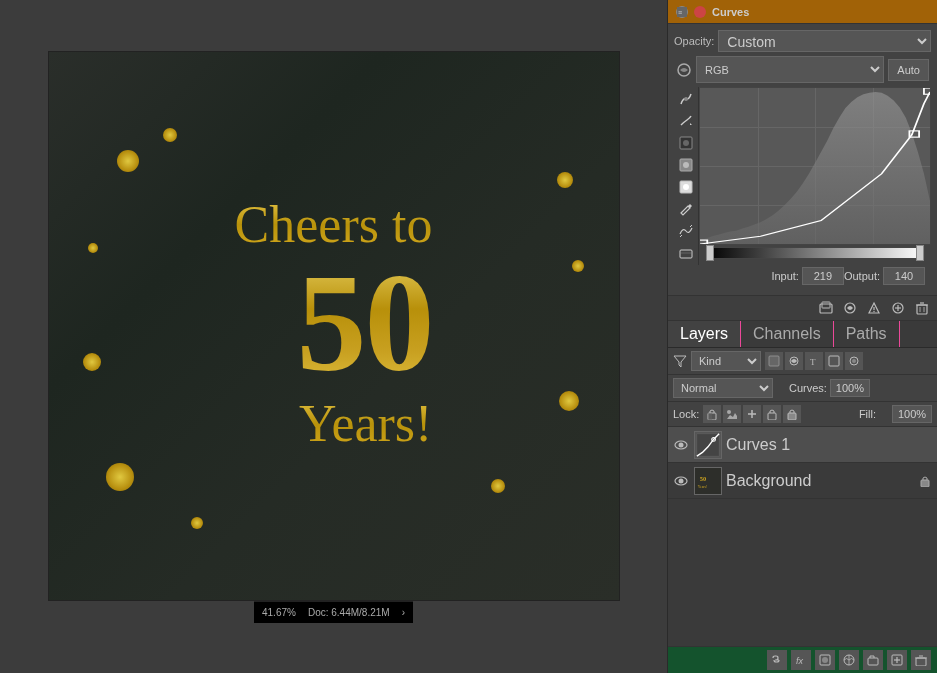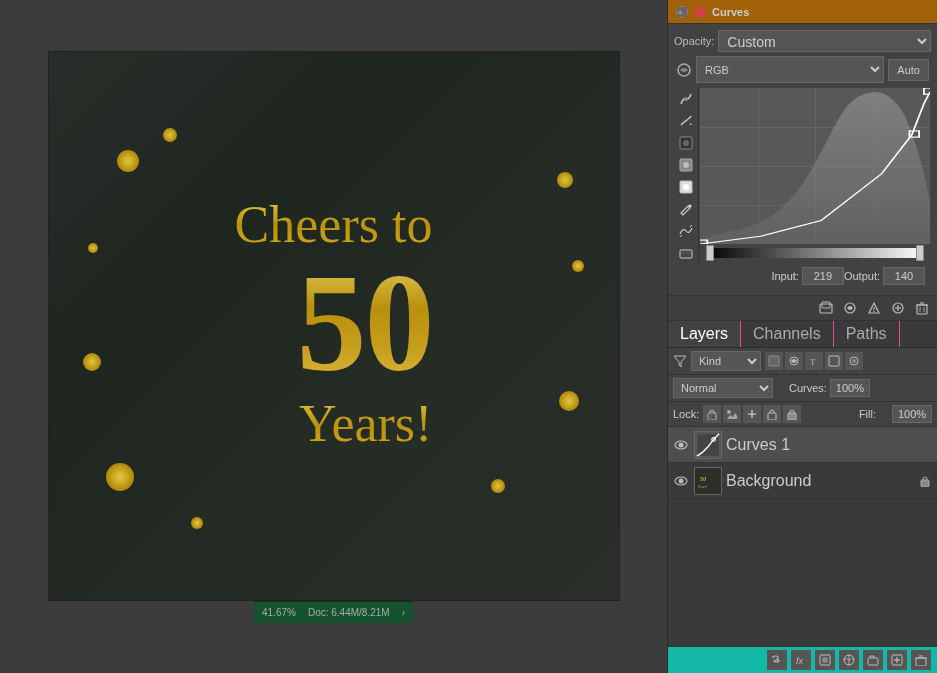--- a/index.html
+++ b/index.html
@@ -104,21 +104,21 @@
 
     
     .dot {
       position: absolute;
       background: radial-gradient(circle, #e0c840 0%, #b89010 60%, #8a6a00 100%);
       border-radius: 50%;
     }
 
     
     .status-bar {
-      background: #14532d;
+      background: #000000;
       border-top: 1px solid #222;
       height: 22px;
       display: flex;
       align-items: center;
       padding: 0 8px;
       gap: 12px;
       font-size: 10px;
       color: #aaa;
       justify-content: center;
     }
@@ -530,21 +530,21 @@
       color: #888;
       font-size: 10px;
     }
 
     
     .layers-actions {
       display: flex;
       align-items: center;
       justify-content: flex-end;
       padding: 3px 6px;
-      background: #14b8a6;
+      background: #14532d;
       border-top: 1px solid #333;
       gap: 4px;
     }
 
     .layer-action-btn {
       width: 20px;
       height: 20px;
       background: #555;
       border: 1px solid #555;
       color: #bbb;

